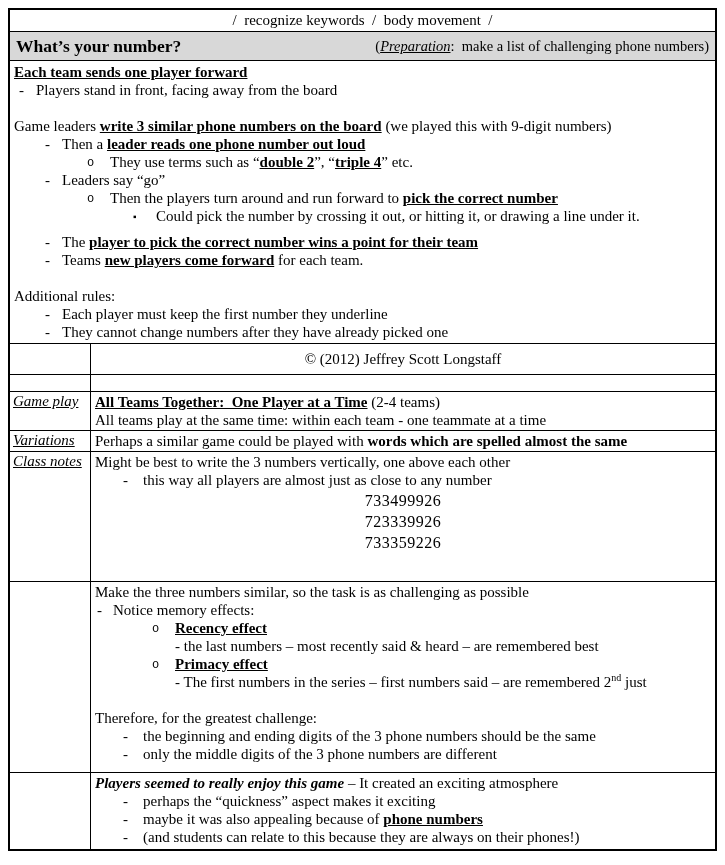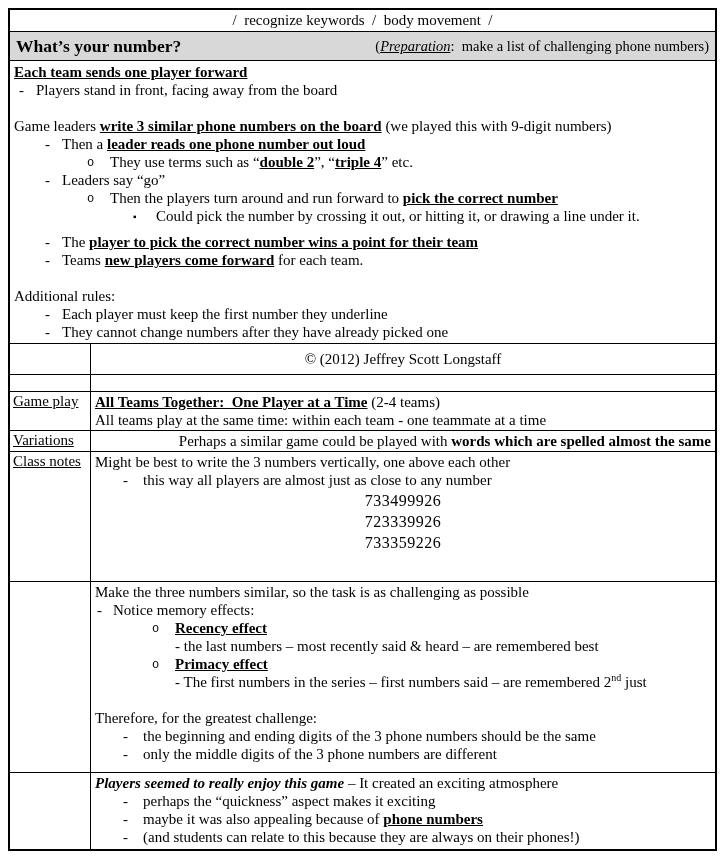--- a/index.html
+++ b/index.html
@@ -10,21 +10,21 @@
   .doc{
     position:absolute;left:8px;top:8px;width:705px;
     border:2px solid #000;background:#fff;
   }
   .row{display:flex;border-bottom:1px solid #000;}
   .row:last-child{border-bottom:none;}
   .label-cell{
     width:81px;flex:0 0 81px;border-right:1px solid #000;
     padding:1px 3px;box-sizing:border-box;font-size:15px;
   }
-  .label-cell .lbl{text-decoration:underline;}
+  .label-cell .lbl{font-style:italic;text-decoration:underline;}
   .content-cell{flex:1;padding:1px 4px;box-sizing:border-box;font-size:15px;}
   
   .header-row{
     display:flex;justify-content:space-between;align-items:center;
     border-bottom:1px solid #000;padding:2px 6px;height:24px;
   }
   .title{font-weight:bold;font-size:17.5px;}
   .prep{font-size:14.5px;white-space:pre-wrap;}
   .keywords-row{
     display:block;text-align:center;border-bottom:1px solid #000;
@@ -56,21 +56,21 @@
     text-align:center;font-size:16px;line-height:18px;margin-top:3px;
     letter-spacing:0.5px;
   }
   
   .copyright-cell{
     display:flex;align-items:center;justify-content:center;
     height:30px;font-weight:normal;font-size:15px;
   }
   .empty-row-cells{height:16px;}
   .cell-gameplay{min-height:38px;}
-  .cell-variations{min-height:18px;text-align:right;}
+  .cell-variations{min-height:18px;}
   .cell-classnotes{min-height:129px;}
   .cell-memory{min-height:190px;}
   .cell-enjoy{min-height:76px;}
 </style>
 </head>
 <body>
 
 <div class="doc">
 
   <div class="row keywords-row">/  recognize keywords  /  body movement  /</div>

